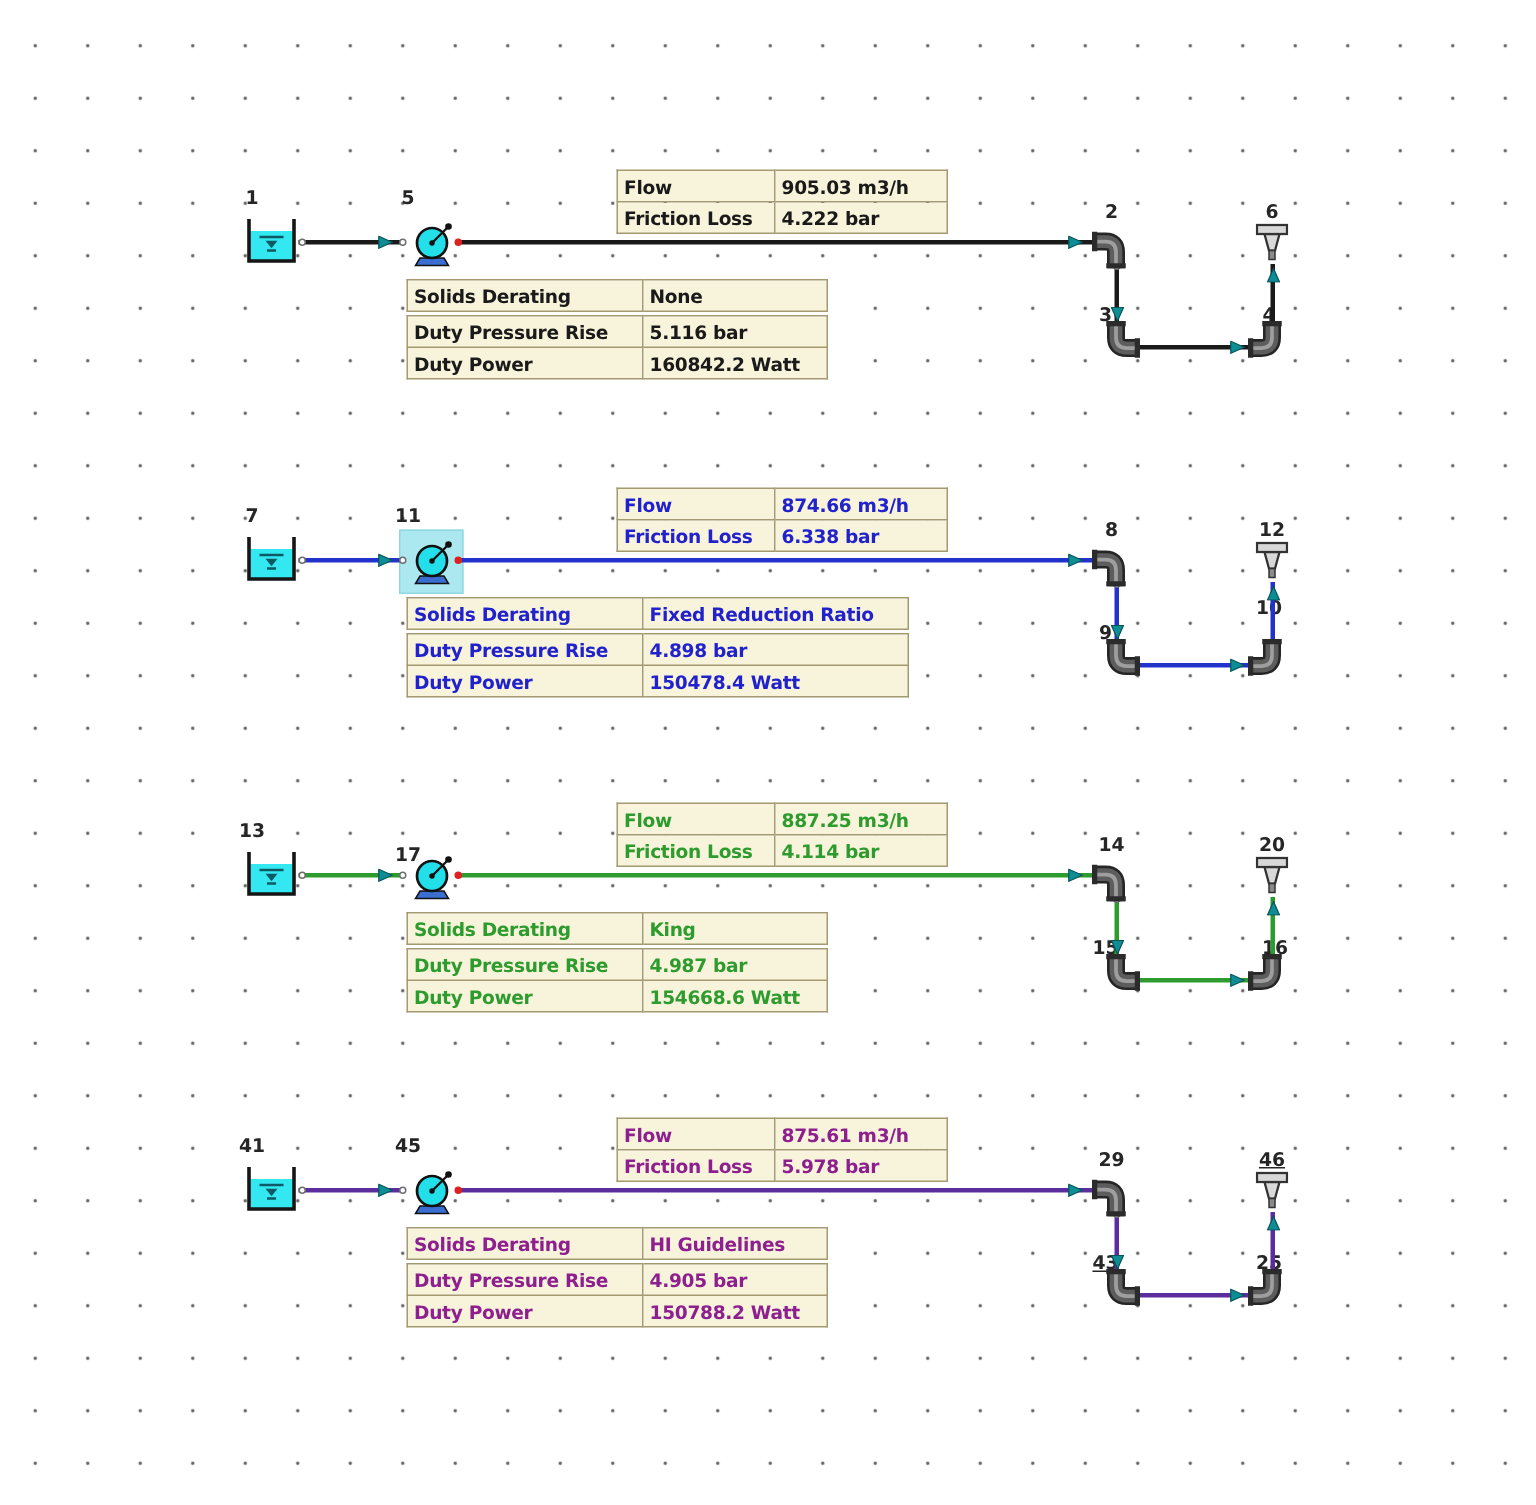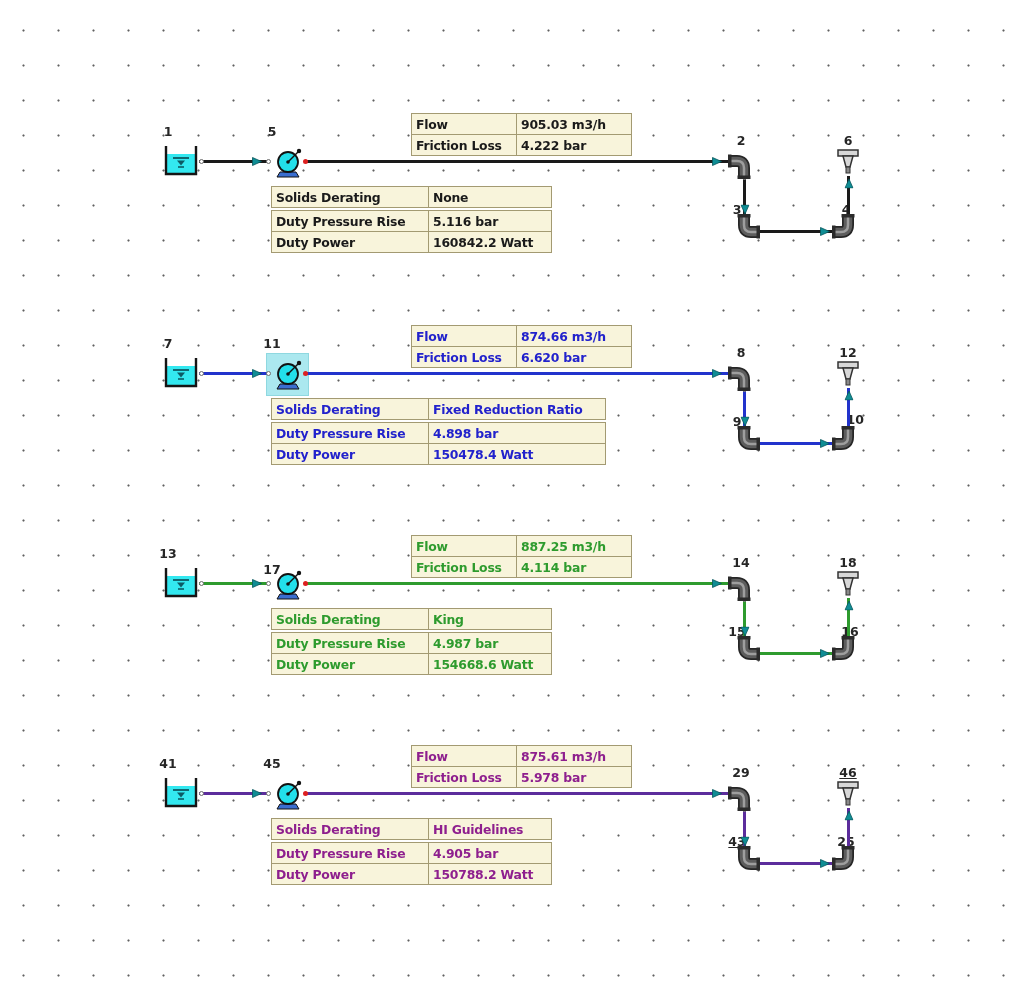--- a/index.html
+++ b/index.html
@@ -168,21 +168,21 @@
 
   <div class="sysrow wide" style="top: 312px; --txt: #2222cc; --pipe: #2233cc;">
 
     <div class="sel"></div>
 
     <div class="nodelabel" style="left:150px;top:25px;">7</div>
     <div class="nodelabel" style="left:254px;top:25px;">11</div>
     <div class="nodelabel" style="left:723px;top:34px;">8</div>
     <div class="nodelabel" style="left:830px;top:34px;">12</div>
     <div class="nodelabel" style="left:719px;top:103px;">9</div>
-    <div class="nodelabel" style="left:828px;top:101px;text-align:right;">10</div>
+    <div class="nodelabel" style="left:828px;top:86px;">10</div>
 
     <div class="pipe pipe-h" style="left:199px;top:60px;width:70px;"></div>
     <div class="pipe pipe-h" style="left:307px;top:60px;width:424px;"></div>
     <div class="pipe pipe-v" style="left:742.5px;top:78px;height:38px;"></div>
     <div class="pipe pipe-h" style="left:754px;top:130px;width:82px;"></div>
     <div class="pipe pipe-v" style="left:846.5px;top:76px;height:40px;"></div>
 
     <svg class="arr" style="left:252px;top:57px;" width="10" height="9" viewBox="0 0 10 9">
         <polygon points="0.5,0.5 9.5,4.5 0.5,8.5" fill="#0f8d94" stroke="#07555b" stroke-width="0.8"></polygon>
       </svg>
@@ -257,21 +257,21 @@
           <col class="lcol">
           <col class="vcol">
         </colgroup>
       <tbody>
           <tr>
         <td>Flow</td>
         <td>874.66 m3/h</td>
       </tr>
       <tr>
         <td>Friction Loss</td>
-        <td>6.620 bar</td>
+        <td>6.338 bar</td>
       </tr>
     </tbody>
       </table>
 
     <table class="rtab wtab" style="left:271px;top:86px;">
       <colgroup>
           <col class="lcol">
           <col class="vcol">
         </colgroup>
       <tbody>
@@ -299,21 +299,21 @@
     </tbody>
       </table>
 
   </div>
 
   <div class="sysrow" style="top: 522px; --txt: #2e9b2e; --pipe: #2e9b2e;">
 
     <div class="nodelabel" style="left:150px;top:25px;">13</div>
     <div class="nodelabel" style="left:254px;top:41px;">17</div>
     <div class="nodelabel" style="left:723px;top:34px;">14</div>
-    <div class="nodelabel" style="left:830px;top:34px;">18</div>
+    <div class="nodelabel" style="left:830px;top:34px;">20</div>
     <div class="nodelabel" style="left:719px;top:103px;">15</div>
     <div class="nodelabel" style="left:832px;top:103px;">16</div>
 
     <div class="pipe pipe-h" style="left:199px;top:60px;width:70px;"></div>
     <div class="pipe pipe-h" style="left:307px;top:60px;width:424px;"></div>
     <div class="pipe pipe-v" style="left:742.5px;top:78px;height:38px;"></div>
     <div class="pipe pipe-h" style="left:754px;top:130px;width:82px;"></div>
     <div class="pipe pipe-v" style="left:846.5px;top:76px;height:40px;"></div>
 
     <svg class="arr" style="left:252px;top:57px;" width="10" height="9" viewBox="0 0 10 9">

